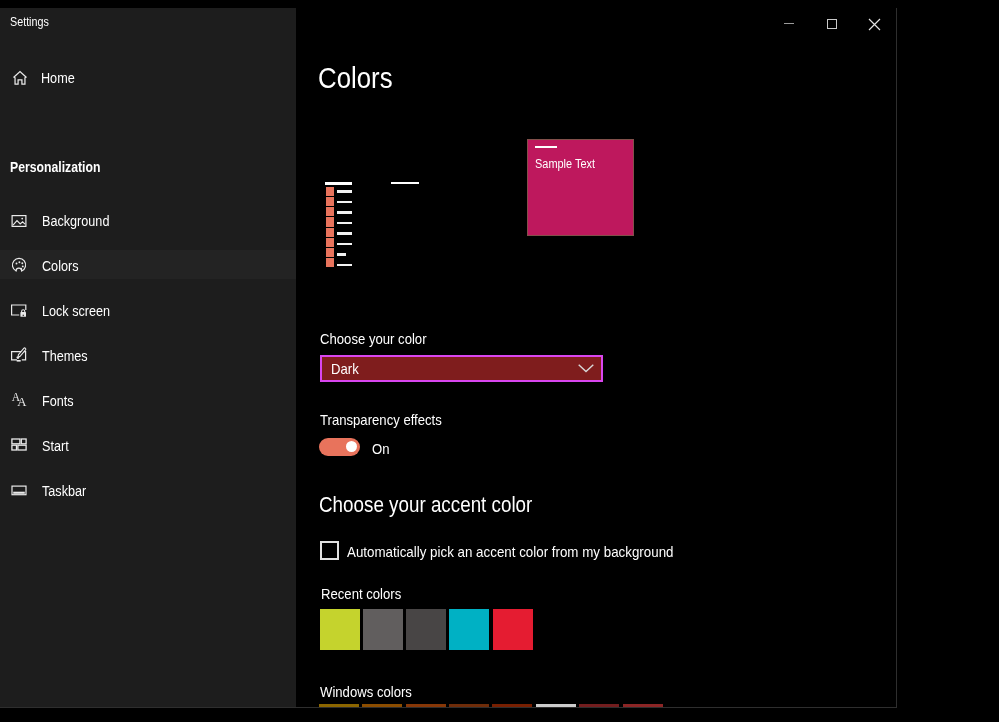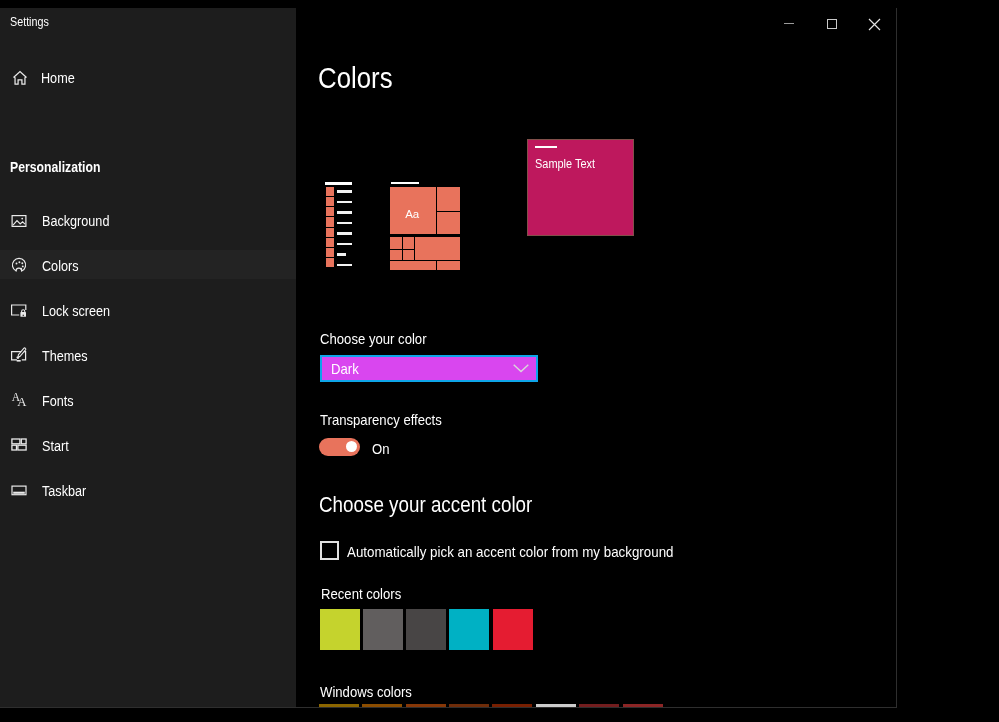--- a/index.html
+++ b/index.html
@@ -111,40 +111,28 @@
       <div class="abs" style="left:0; top:14.3px; width:15.3px; height:2.5px; background:#f2f2f2;"></div>
       <div class="abs" style="left:0; top:24.8px; width:15.3px; height:2.5px; background:#f2f2f2;"></div>
       <div class="abs" style="left:0; top:35.3px; width:15.3px; height:2.5px; background:#f2f2f2;"></div>
       <div class="abs" style="left:0; top:45.8px; width:15.3px; height:2.5px; background:#f2f2f2;"></div>
       <div class="abs" style="left:0; top:56.3px; width:15.3px; height:2.5px; background:#f2f2f2;"></div>
       <div class="abs" style="left:0; top:66.8px; width:9px;    height:2.5px; background:#f2f2f2;"></div>
       <div class="abs" style="left:0; top:77.3px; width:15.3px; height:2.5px; background:#f2f2f2;"></div>
     </div>
 
     <div class="abs" style="left:94.6px; top:173.6px; width:28.2px; height:2.5px; background:#fff;"></div>
-    <div class="abs" style="left:94.2px; top:179.4px; width:70.2px; height:82.6px; background:#e8735c;">
-
-      <div class="abs" style="left:46.2px; top:0; width:1px; height:46.6px; background:#000;"></div>
-      <div class="abs" style="left:47.2px; top:23.7px; width:23px; height:1px; background:#000;"></div>
-      <div class="abs" style="left:0; top:46.6px; width:70.2px; height:2.8px; background:#000;"></div>
-      <div class="abs" style="left:11.9px; top:49.4px; width:1px; height:22.9px; background:#000;"></div>
-      <div class="abs" style="left:23.7px; top:49.4px; width:1px; height:22.9px; background:#000;"></div>
-      <div class="abs" style="left:0; top:61.8px; width:23.7px; height:1px; background:#000;"></div>
-      <div class="abs" style="left:0; top:72.3px; width:70.2px; height:1px; background:#000;"></div>
-      <div class="abs" style="left:46.2px; top:73.3px; width:1px; height:9.3px; background:#000;"></div>
-      <div class="t" style="left:15px; top:20.5px; font-size:11.5px;">Aa</div>
-    </div>
 
     <div class="abs" style="left:198.5px; top:130.5px; width:107.5px; height:97px; border:1px solid #82504a; background:#be185d;margin-left:32px;">
       <div class="abs" style="left:7px; top:6px; width:22.8px; height:2.6px; background:#fff;"></div>
       <div class="t s90" style="left:7px; top:17.5px; font-size:12.5px;">Sample Text</div>
     </div>
 
     <div class="t s90" style="left:24px; top:322px; font-size:15px;">Choose your color</div>
-    <div class="abs" style="left:24.4px; top:346.6px; width:218px; height:27.4px; border:2px solid #0ea5e9; background:#d946ef;">
+    <div class="abs" style="left:24.4px; top:346.6px; width:283px; height:27.4px; border:2px solid #d946ef; background:#7f1d1d;">
       <div class="t s90" style="left:9px; top:3.5px; font-size:15px;">Dark</div>
       <svg style="right:7px; top:7.5px;" width="16" height="9" viewBox="0 0 16 9">
         <path d="M0.7 0.7 L8 7.6 L15.3 0.7" fill="none" stroke="#d9d9d9" stroke-width="1.4"></path>
       </svg>
     </div>
 
     <div class="t s90" style="left:24px; top:403px; font-size:15px;">Transparency effects</div>
     <div class="abs" style="left:23.4px; top:429.7px; width:41px; height:18px; border-radius:9px; background:#e8735c;">
       <div class="abs" style="left:27px; top:3.5px; width:11px; height:11px; border-radius:50%; background:#fff;"></div>
     </div>

